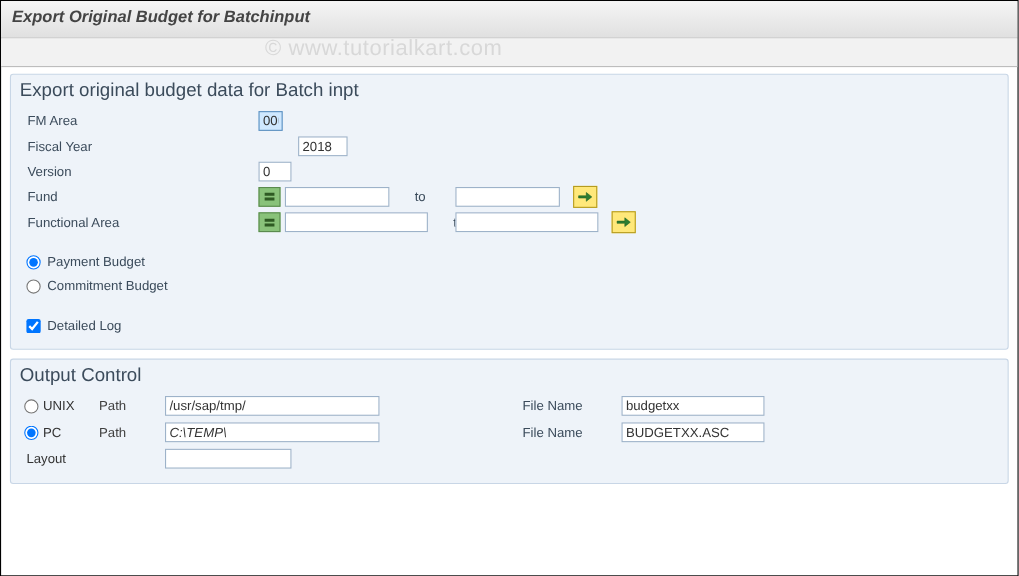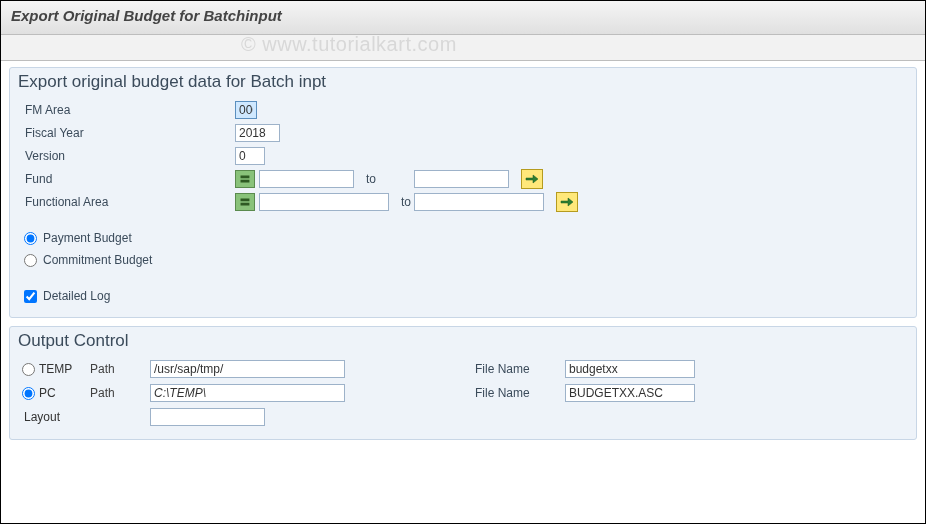--- a/index.html
+++ b/index.html
@@ -69,21 +69,21 @@
     background: #fff;
     padding: 0 3px;
     font-size: 12px;
     color: #333;
     font-family: inherit;
   }
   .input.sel {
     background: #cfe8ff;
     border: 1px solid #5b8fbf;
   }
-  .to-label { width: 60px; padding-left: 12px; color:#3b4b5b;}
+  .to-label { width: 60px; padding-left: 23px; color:#3b4b5b;}
   .arrow-btn {
     width: 22px; height: 20px;
     background: #ffe87a;
     border: 1px solid #b59b1f;
     display:flex; align-items:center; justify-content:center;
     margin-left: 12px;
     cursor:pointer;
   }
   .arrow-btn svg { width:14px; height:12px; }
   .radio, .check {
@@ -123,21 +123,21 @@
 
   <div class="group">
     <div class="group-title">Export original budget data for Batch inpt</div>
 
     <div class="row">
       <div class="label">FM Area</div>
       <input class="input sel" style="width: 22px;" value="0001">
     </div>
     <div class="row">
       <div class="label">Fiscal Year</div>
-      <input class="input" style="width: 45px;" value="2018">
+      <input class="input" style="width: 45px; margin-left: 36px;" value="2018">
     </div>
     <div class="row">
       <div class="label">Version</div>
       <input class="input" style="width: 30px;" value="0">
     </div>
     <div class="row">
       <div class="label">Fund</div>
       <div class="sep-btn">〓</div>
       <input class="input" style="width: 95px;" value="">
       <div class="to-label">to</div>
@@ -179,21 +179,21 @@
       <span>Detailed Log</span>
     </div>
   </div>
 
   <div class="group">
     <div class="group-title">Output Control</div>
 
     <div class="output-row">
       <div class="oc-col1">
         <input type="radio" name="os" style="margin-right: 4px;">
-        <span>TEMP</span>
+        <span>UNIX</span>
       </div>
       <div class="oc-path-label">Path</div>
       <input class="input" style="width: 195px;" value="/usr/sap/tmp/">
       <div class="oc-file-label">File Name</div>
       <input class="input" style="width: 130px;" value="budgetxx">
     </div>
 
     <div class="output-row">
       <div class="oc-col1">
         <input type="radio" name="os" checked="" style="margin-right: 4px;">

